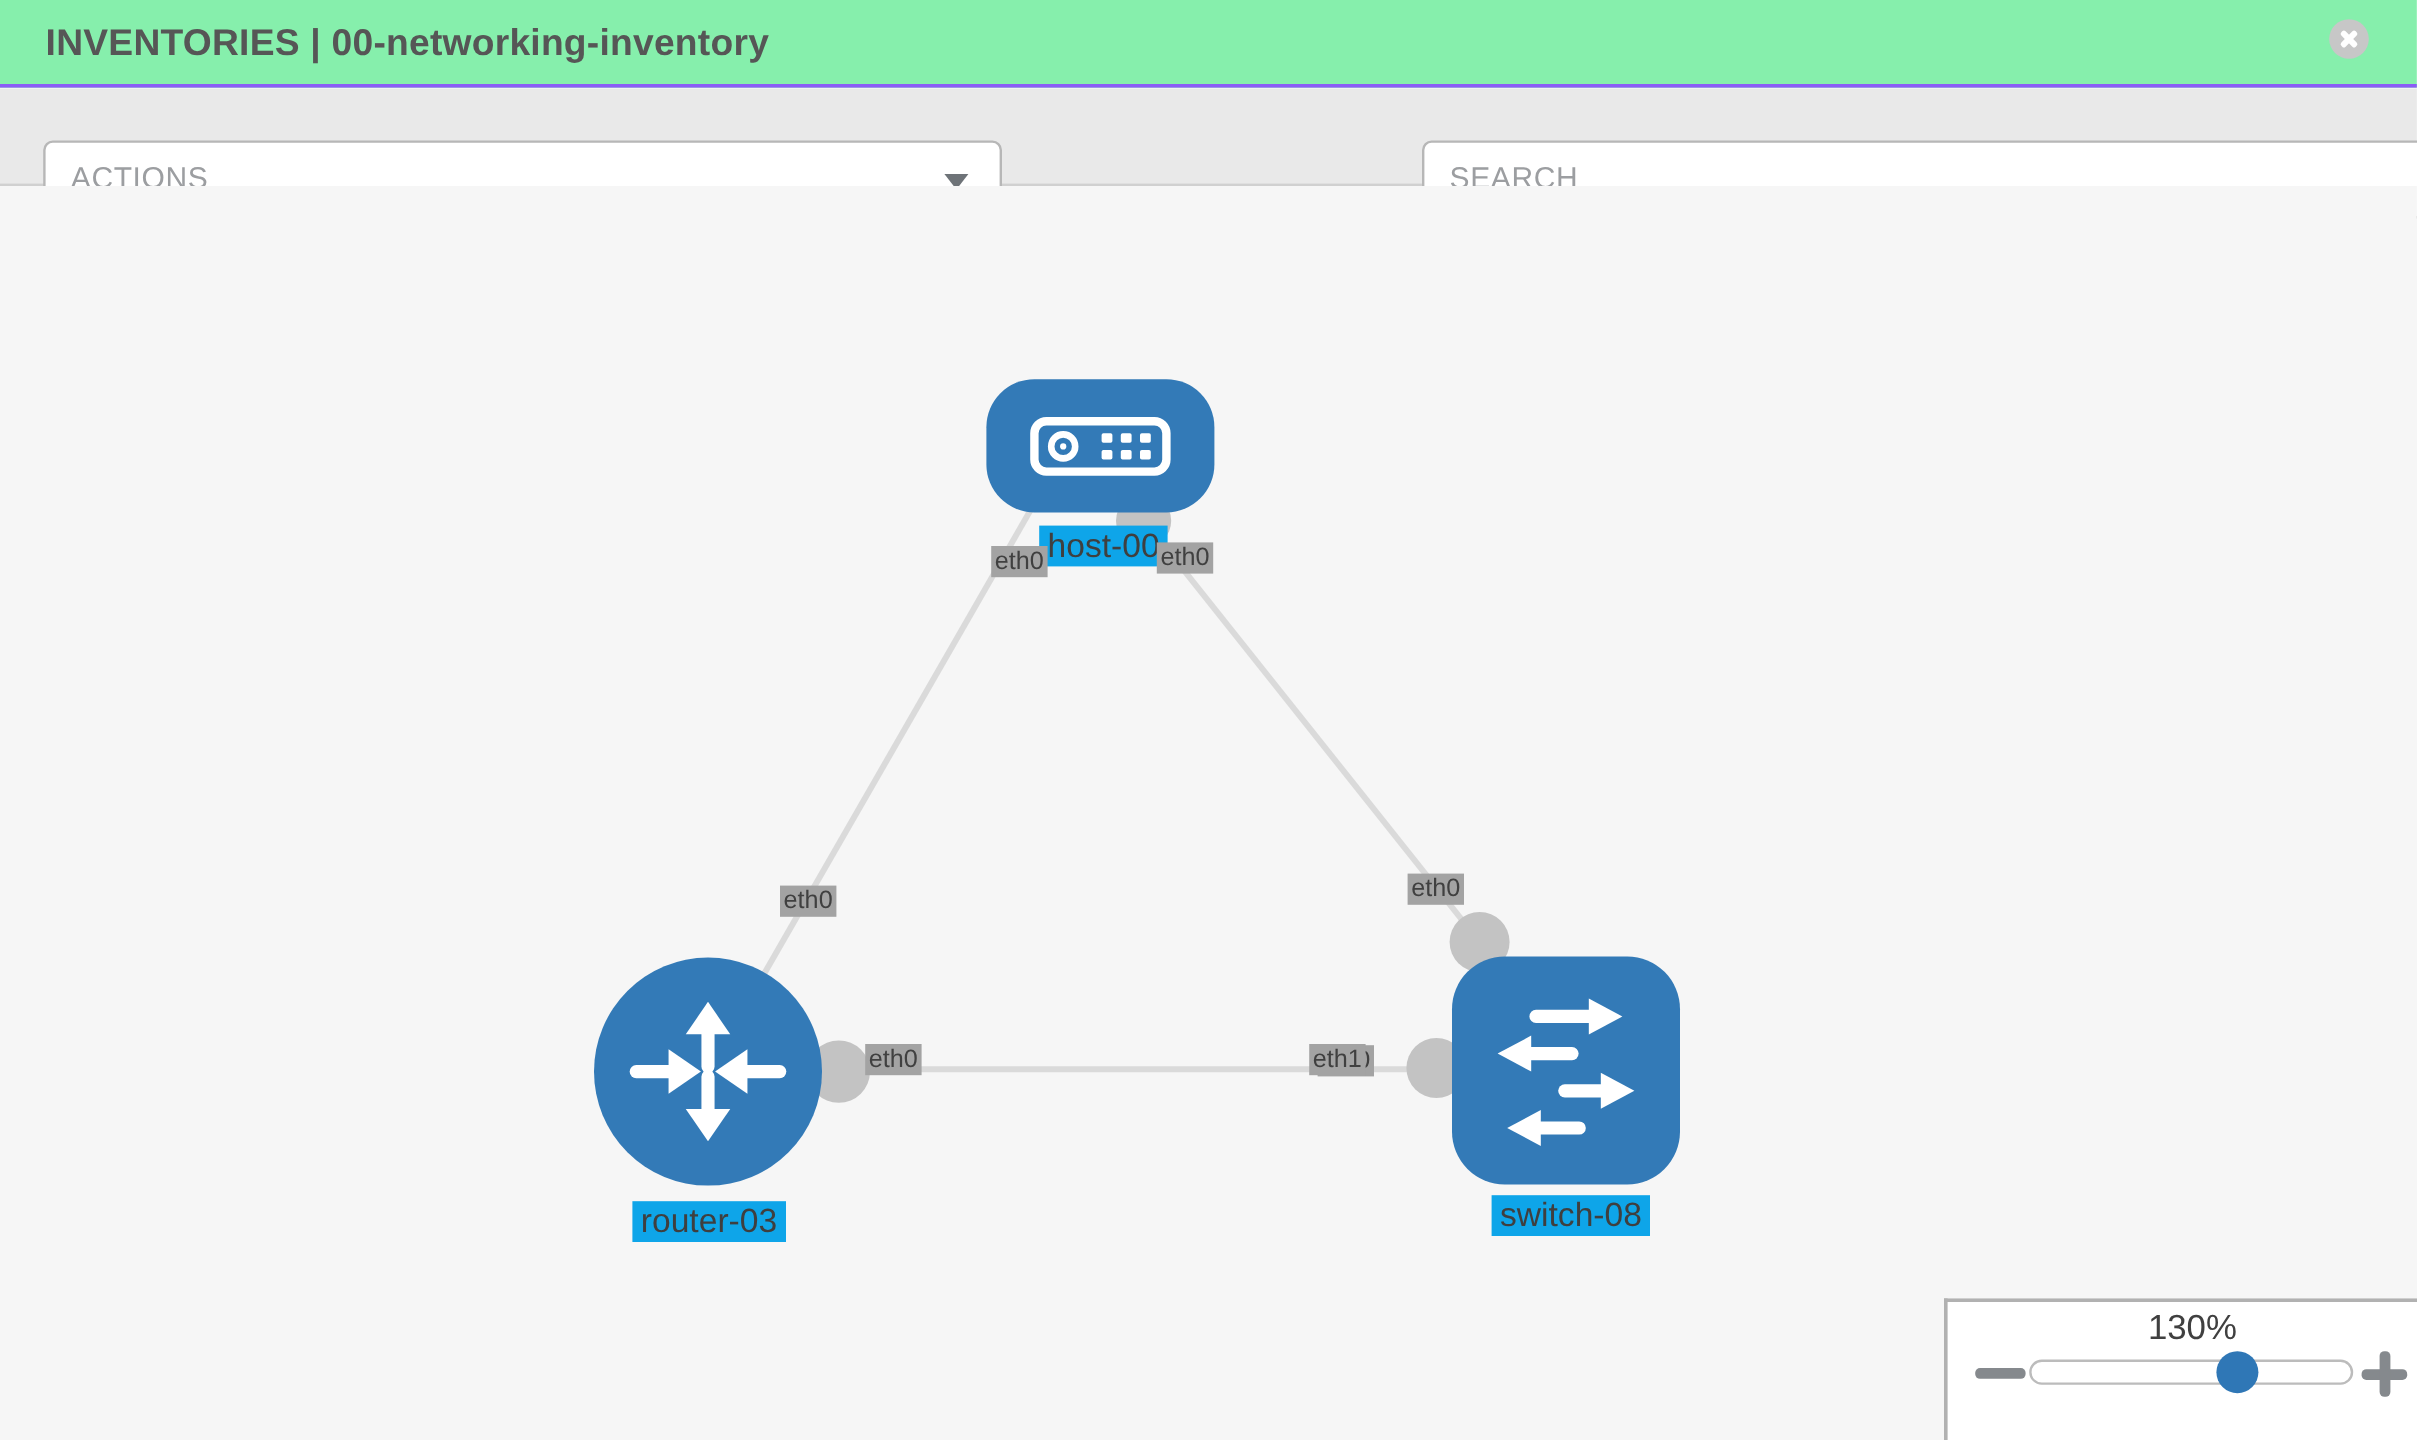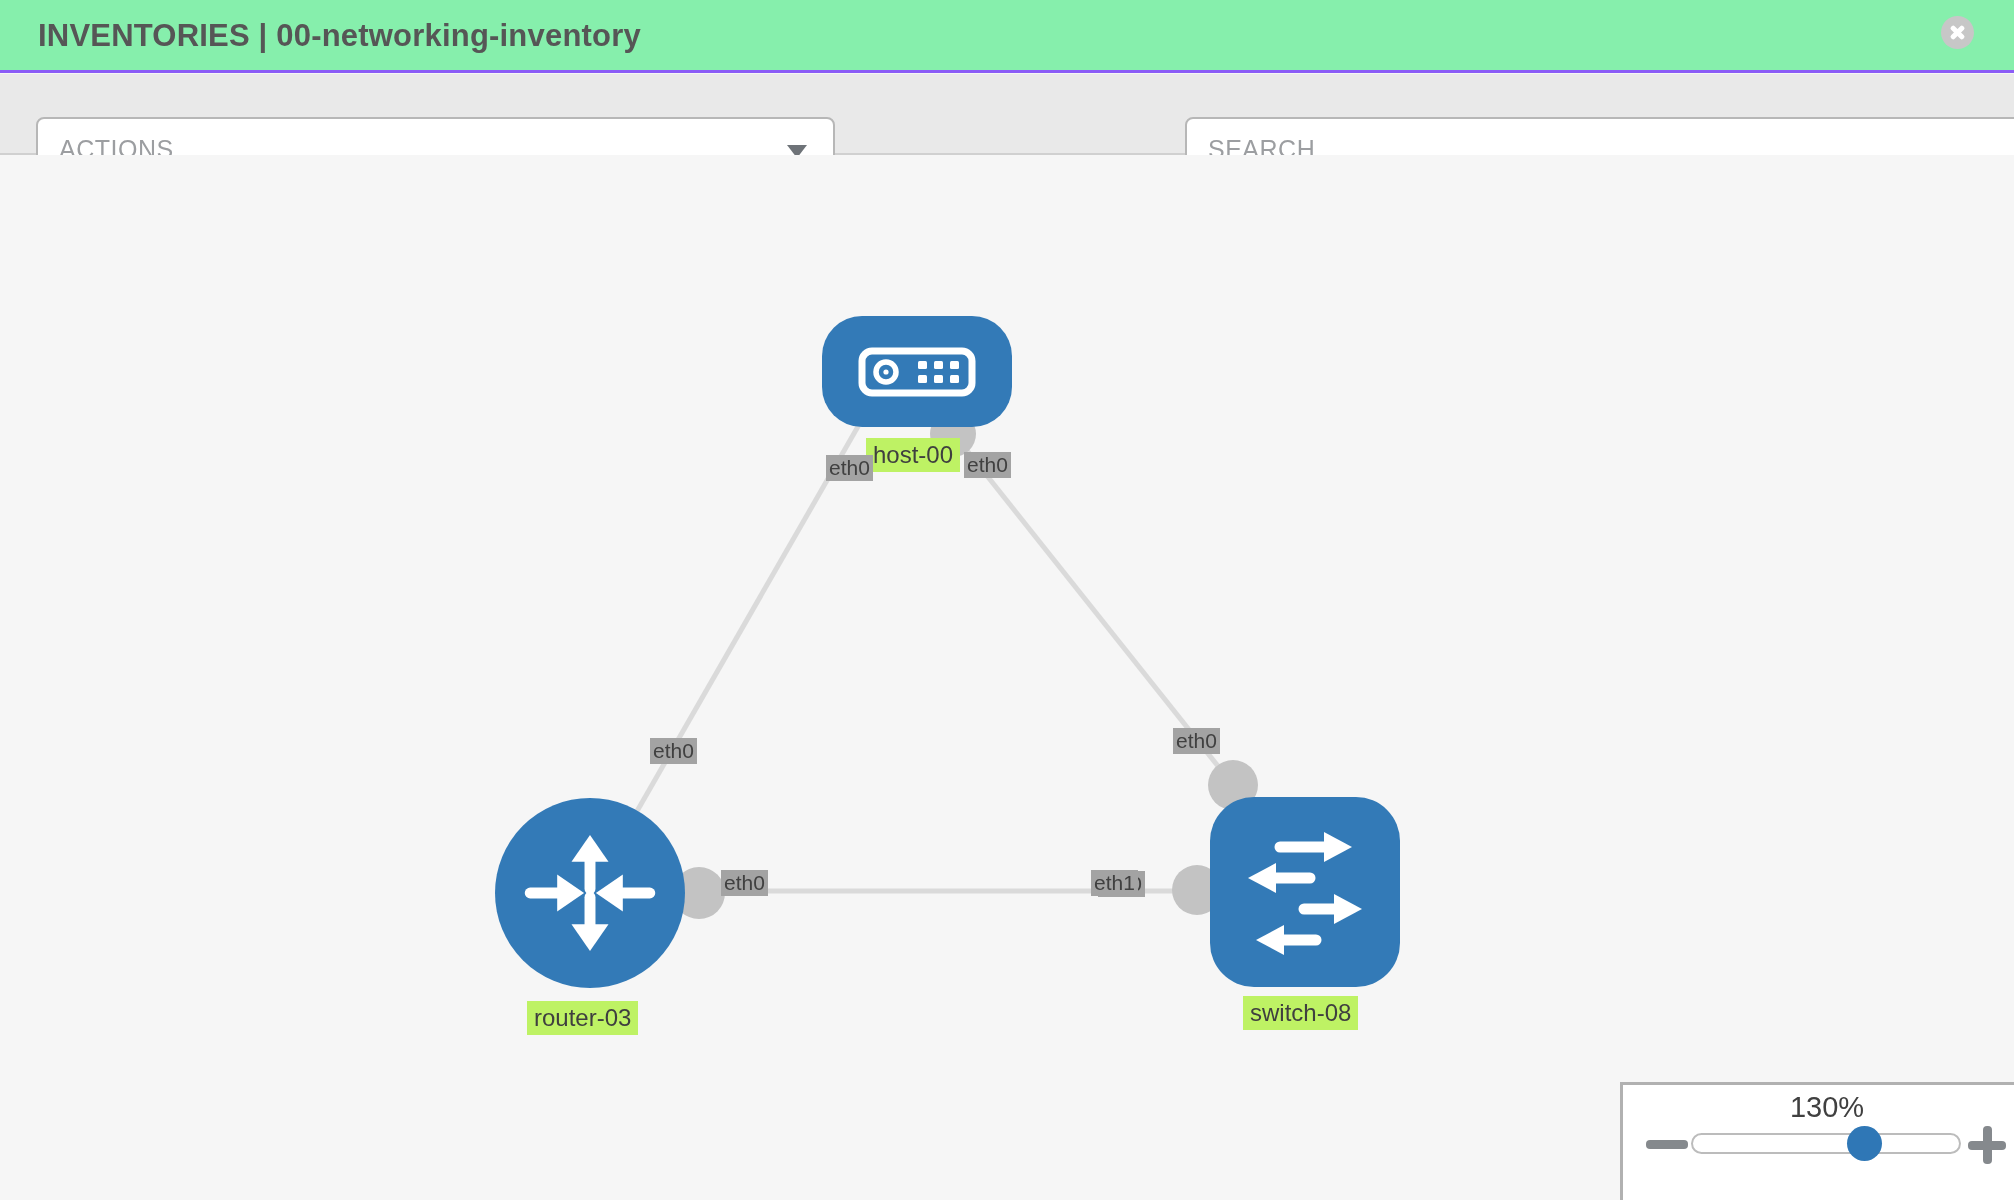--- a/index.html
+++ b/index.html
@@ -36,22 +36,22 @@
   .canvas { position:absolute; left:0; top:155px; width:2014px; height:1045px;
     background:#f6f6f6; }
   .canvas svg.links { position:absolute; left:0; top:0; }
 
   .node { position:absolute; background:#337ab7; display:flex;
     align-items:center; justify-content:center; cursor:pointer; }
   .node-host   { left:822px; top:161px; width:190px; height:111px; border-radius:40px; }
   .node-router { left:495px; top:643px; width:190px; height:190px; border-radius:50%; }
   .node-switch { left:1210px; top:642px; width:190px; height:190px; border-radius:44px; }
 
-  .name-label { position:absolute; background:#bef264; color:#3f3f3f;
-    font-size:24px; line-height:34px; padding:0 7px; white-space:nowrap; }
+  .name-label { position:absolute; background:#0ea5e9; color:#3f3f3f;
+    font-size:28px; line-height:34px; padding:0 7px; white-space:nowrap; }
   .iface-label { position:absolute; background:#a3a3a3; color:#404040;
     font-size:21px; line-height:26px; padding:0 3px; white-space:nowrap; }
 
   
   .lbl-host   { left:866px; top:283px; }
   .lbl-router { left:527px; top:846px; }
   .lbl-switch { left:1243px; top:841px; }
   .if-e1 { left:826px;  top:300px; }
   .if-e2 { left:964px;  top:297px; }
   .if-e3 { left:650px;  top:583px; }

